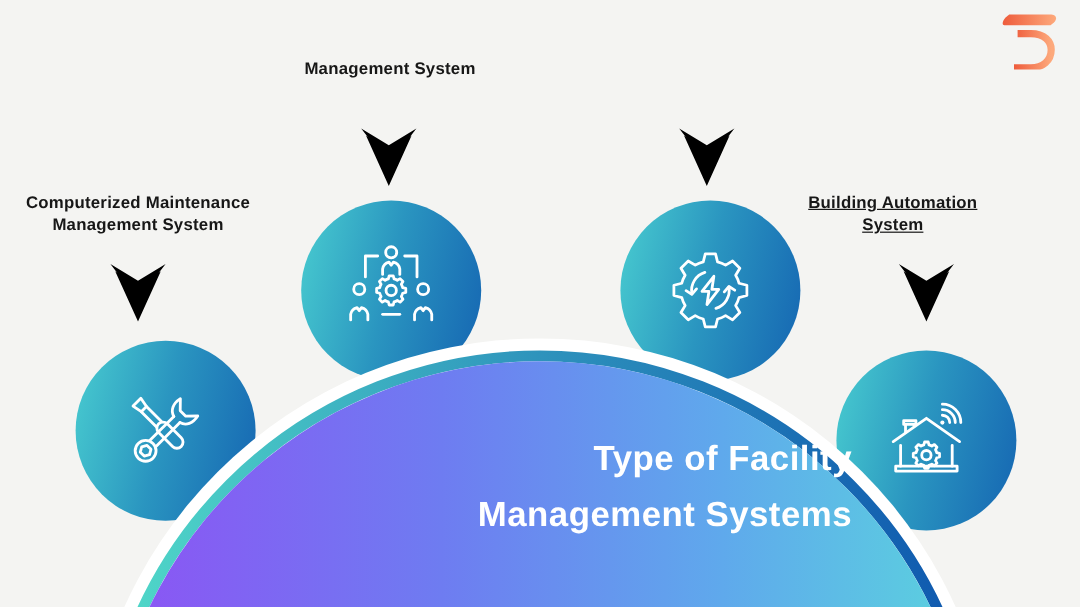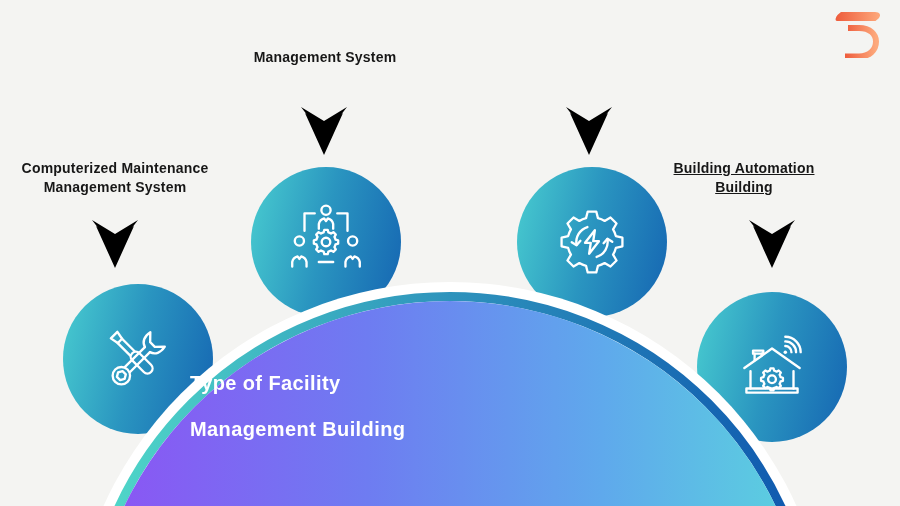--- a/index.html
+++ b/index.html
@@ -36,22 +36,22 @@
   .c3{left:517px;top:167px;}
   .c4{left:697px;top:292px;}
   .icon{width:86px;height:86px;}
   .icon path,.icon circle,.icon rect,.icon use,.icon polyline{
     fill:none;stroke:#ffffff;stroke-width:2.3;stroke-linecap:round;stroke-linejoin:round;
   }
   .icon .dot{fill:#ffffff;stroke:none;}
   
   .hero{position:absolute;left:0;top:0;pointer-events:none;}
   .title{
-    position:absolute;left:190px;top:360px;width:520px;text-align:left;
-    color:#ffffff;font-size:20px;font-weight:700;line-height:46px;letter-spacing:.4px;
+    position:absolute;left:190px;top:360px;width:520px;text-align:right;
+    color:#ffffff;font-size:29px;font-weight:700;line-height:46px;letter-spacing:.4px;
   }
   
   .logo{position:absolute;left:826px;top:8px;width:62px;height:50px;}
 </style>
 </head>
 <body>
 
 <div class="canvas">
 
   <svg class="hidden-defs" aria-hidden="true">
@@ -66,21 +66,21 @@
 
   <div class="label l1">
     <div>Computerized Maintenance</div>
     <div>Management System</div>
   </div>
   <div class="label l2">
     <div>Management System</div>
   </div>
   <div class="label l4">
     <div>Building Automation</div>
-    <div>Building</div>
+    <div>System</div>
   </div>
 
   <svg class="arrow a1" viewBox="0 0 48 52">
       <use href="#arrow-shape"></use>
     </svg>
   <svg class="arrow a2" viewBox="0 0 48 52">
       <use href="#arrow-shape"></use>
     </svg>
   <svg class="arrow a3" viewBox="0 0 48 52">
       <use href="#arrow-shape"></use>
@@ -162,21 +162,21 @@
         <stop offset="1" style="stop-color:var(--hero-fill-end,#5bd0df)"></stop>
       </linearGradient>
     </defs>
     <circle cx="450" cy="662" r="380" fill="var(--hero-ring,#ffffff)"></circle>
     <circle cx="450" cy="662" r="365.5" fill="none" stroke="url(#heroStroke)" stroke-width="9"></circle>
     <circle cx="450" cy="662" r="361" fill="url(#heroFill)"></circle>
   </svg>
 
   <div class="title">
     <div>Type of Facility</div>
-    <div>Management Building</div>
+    <div>Management Systems</div>
   </div>
 
   <svg class="logo" viewBox="0 0 56 50">
     <defs>
       <linearGradient id="tdGrad" x1="0" y1="0" x2="1" y2="0">
         <stop offset="0" style="stop-color:var(--logo-grad-start,#ee5c3c)"></stop>
         <stop offset="1" style="stop-color:var(--logo-grad-end,#fda97c)"></stop>
       </linearGradient>
     </defs>
     <path d="M12,4 L46,4 C51,4 52.5,7 49.5,10.5 L46.5,13 L8,13 C5.5,13 6.5,9 9,6.5 Z" fill="url(#tdGrad)"></path>

